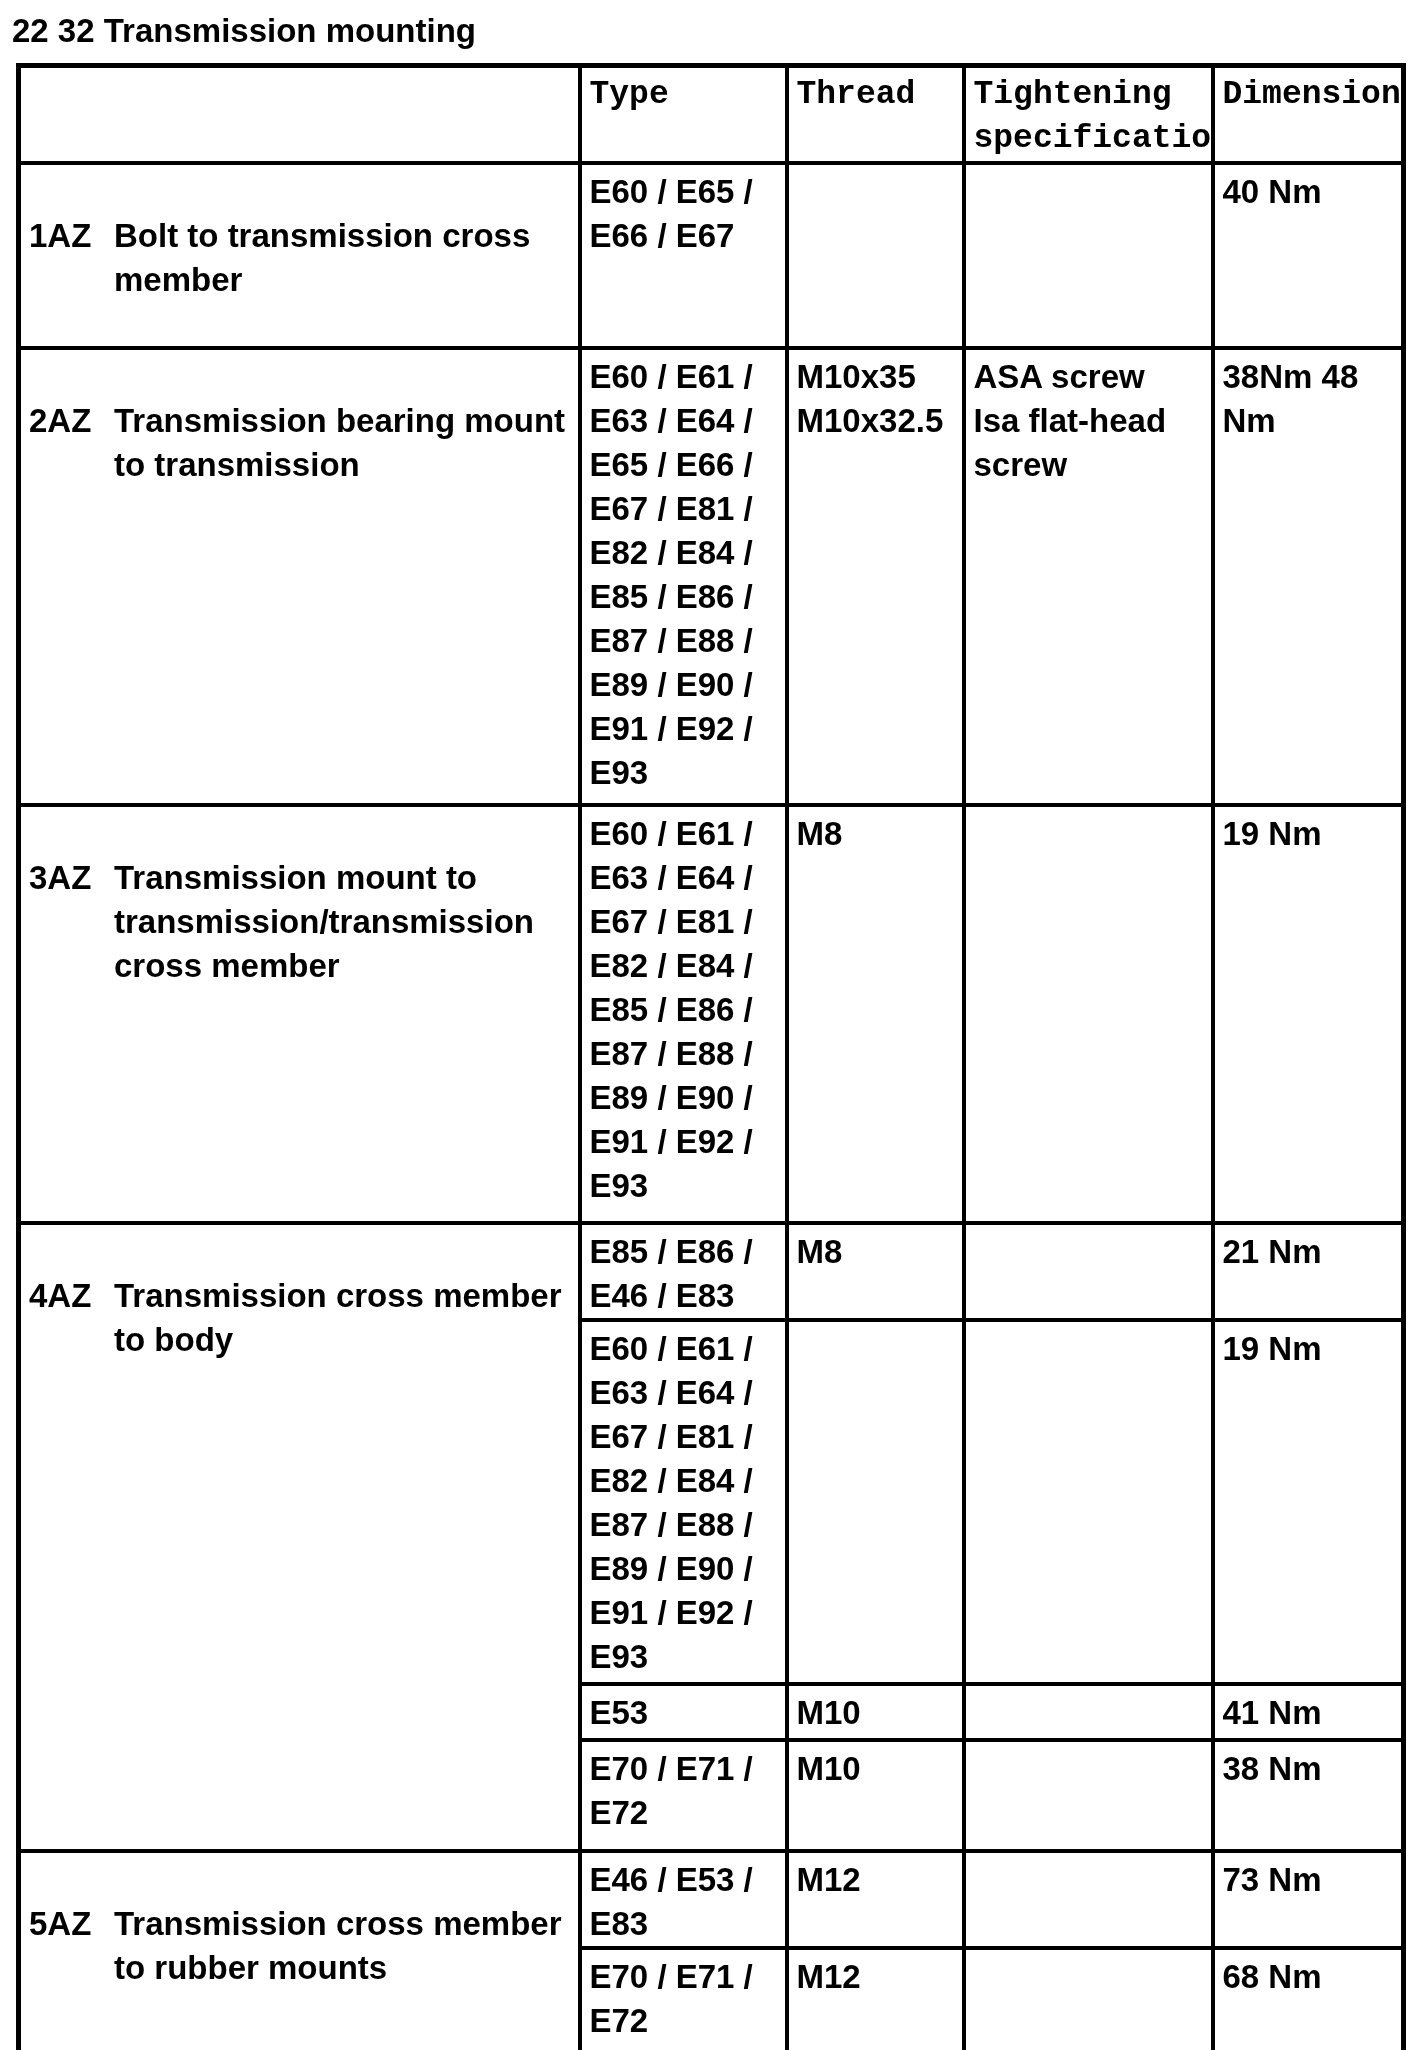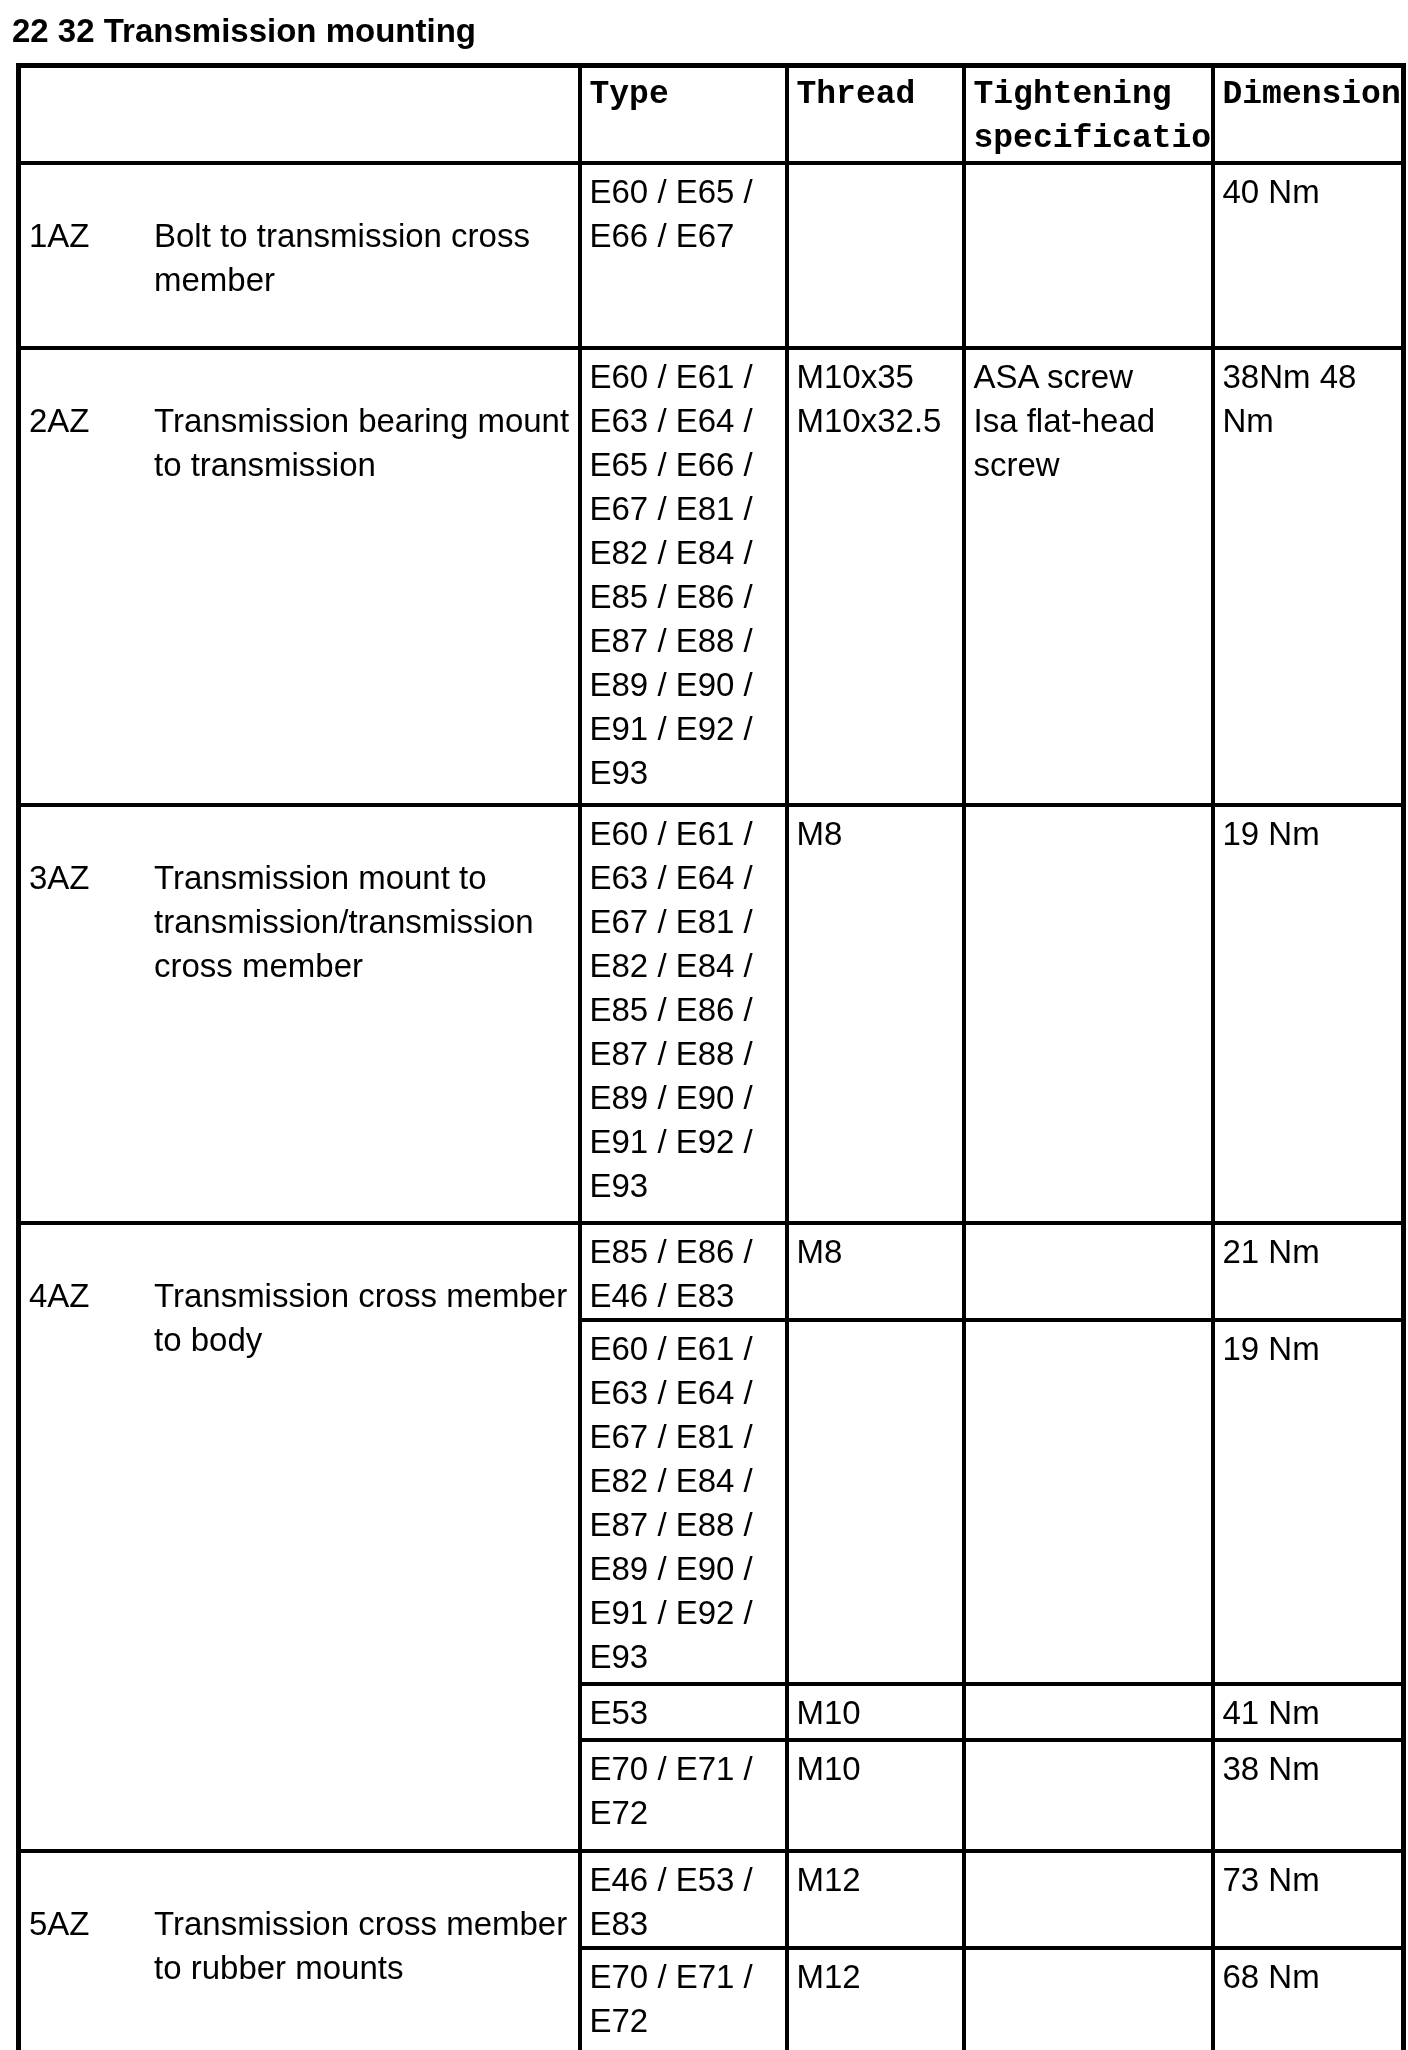--- a/index.html
+++ b/index.html
@@ -31,32 +31,32 @@
   table.spec th,
   table.spec td {
     border: 4px solid #000;
     vertical-align: top;
     text-align: left;
     font-size: 33px;
     line-height: 44px;
     white-space: pre-line;
     padding: 5px 4px 0 8px;
     overflow: hidden;
-    font-weight: normal;
+    font-weight: bold;
   }
   table.spec th { font-weight: bold; font-family: Liberation Mono, monospace; }
   th.h-type      { padding-left: 16px; }
   th.h-thread    { padding-left: 20px; }
   th.h-tight     { padding-left: 18px; }
   th.h-dim       { padding-left: 6px; }
   td.c-tight     { padding-left: 22px; }
   td.desc-cell   { padding-left: 18px; }
   .desc-wrap     { display: flex; }
   .row-id        { flex: 0 0 85px; }
-  .row-desc      { flex: 1 1 auto; margin-left: 40px; }
+  .row-desc      { flex: 1 1 auto; }
 </style>
 </head>
 <body>
 
 <div class="page-title">22 32 Transmission mounting</div>
 
 <table class="spec">
   <colgroup>
     <col style="width:561px">
     <col style="width:207px">

